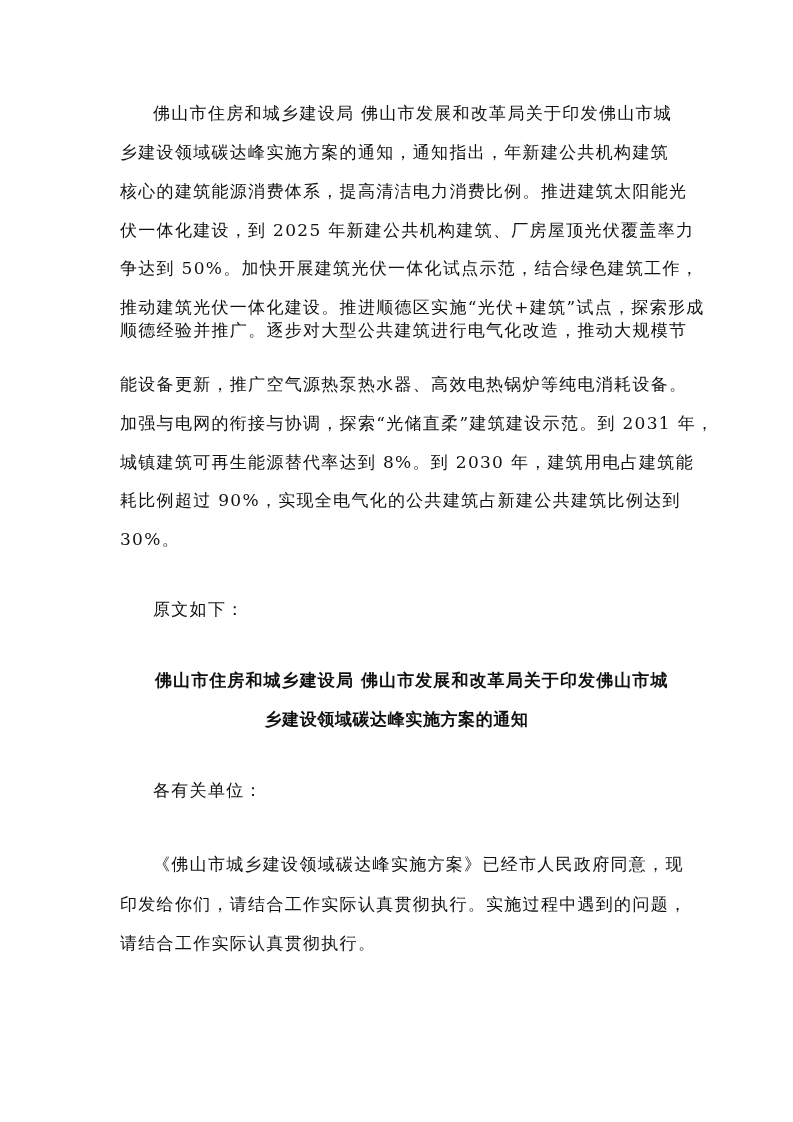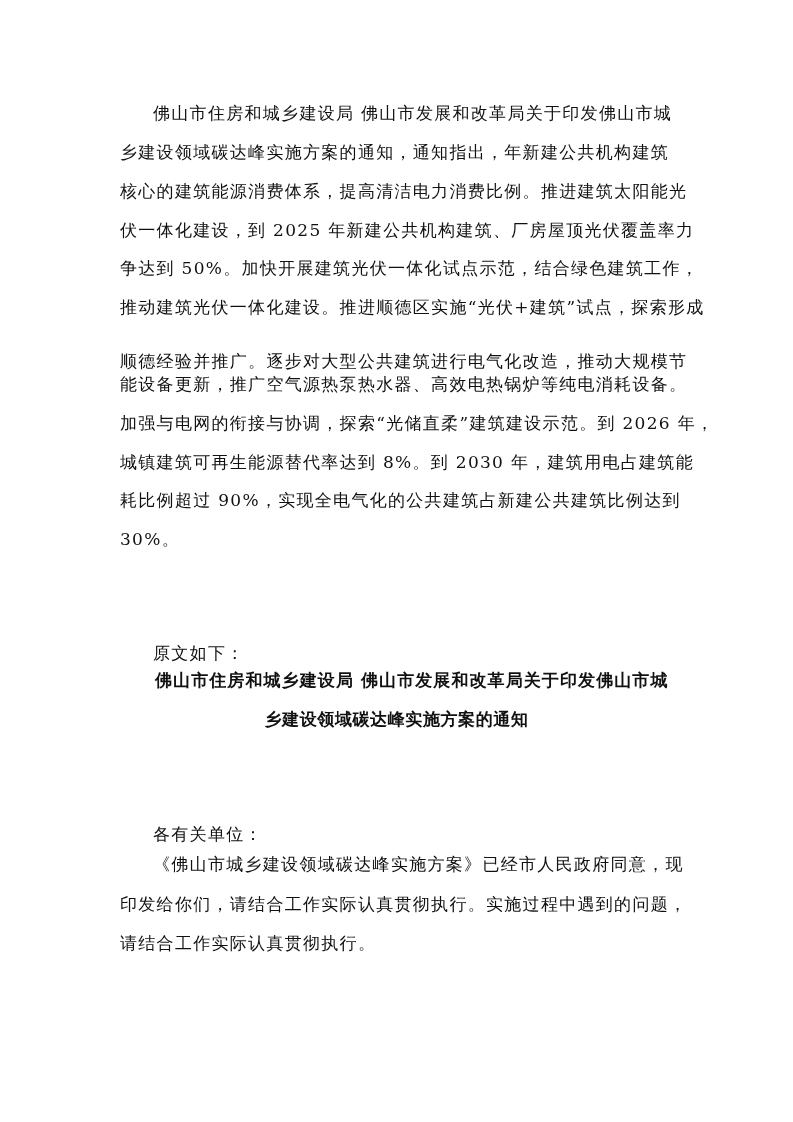--- a/index.html
+++ b/index.html
@@ -62,38 +62,37 @@
       letter-spacing: 0.6px;
       font-family: Liberation Serif, serif;
     }
     .plain {
       position: absolute;
       left: 153px;
       font-size: 17px;
       line-height: 22px;
       white-space: nowrap;
       letter-spacing: 1.3px;
-      margin-top: 44px;
     }
   </style>
 </head>
 <body>
 
 <div class="page">
 
   <div>
     <div class="line indent" style="top:102px">佛山市住房和城乡建设局 佛山市发展和改革局关于印发佛山市城</div>
     <div class="line" style="top:141px">乡建设领域碳达峰实施方案的通知，通知指出，年新建公共机构建筑</div>
     <div class="line" style="top:180px">核心的建筑能源消费体系，提高清洁电力消费比例。推进建筑太阳能光</div>
     <div class="line" style="top:219px">伏一体化建设，到 2025 年新建公共机构建筑、厂房屋顶光伏覆盖率力</div>
     <div class="line" style="top:257px">争达到 50%。加快开展建筑光伏一体化试点示范，结合绿色建筑工作，</div>
     <div class="line" style="top:296px">推动建筑光伏一体化建设。推进顺德区实施“光伏+建筑”试点，探索形成</div>
-    <div class="line" style="top:350px">顺德经验并推广。逐步对大型公共建筑进行电气化改造，推动大规模节</div>
+    <div class="line" style="top:319px">顺德经验并推广。逐步对大型公共建筑进行电气化改造，推动大规模节</div>
     <div class="line" style="top:373px">能设备更新，推广空气源热泵热水器、高效电热锅炉等纯电消耗设备。</div>
-    <div class="line" style="top:412px">加强与电网的衔接与协调，探索“光储直柔”建筑建设示范。到 2026 年，</div>
+    <div class="line" style="top:412px">加强与电网的衔接与协调，探索“光储直柔”建筑建设示范。到 2031 年，</div>
     <div class="line" style="top:451px">城镇建筑可再生能源替代率达到 8%。到 2030 年，建筑用电占建筑能</div>
     <div class="line" style="top:489px">耗比例超过 90%，实现全电气化的公共建筑占新建公共建筑比例达到</div>
     <div class="line last" style="top:528px">30%。</div>
   </div>
 
   <div class="plain" style="top:598px">原文如下：</div>
 
   <div>
     <div class="heading h1" style="top:669px">佛山市住房和城乡建设局 佛山市发展和改革局关于印发佛山市城</div>
     <div class="heading h2" style="top:709px">乡建设领域碳达峰实施方案的通知</div>

